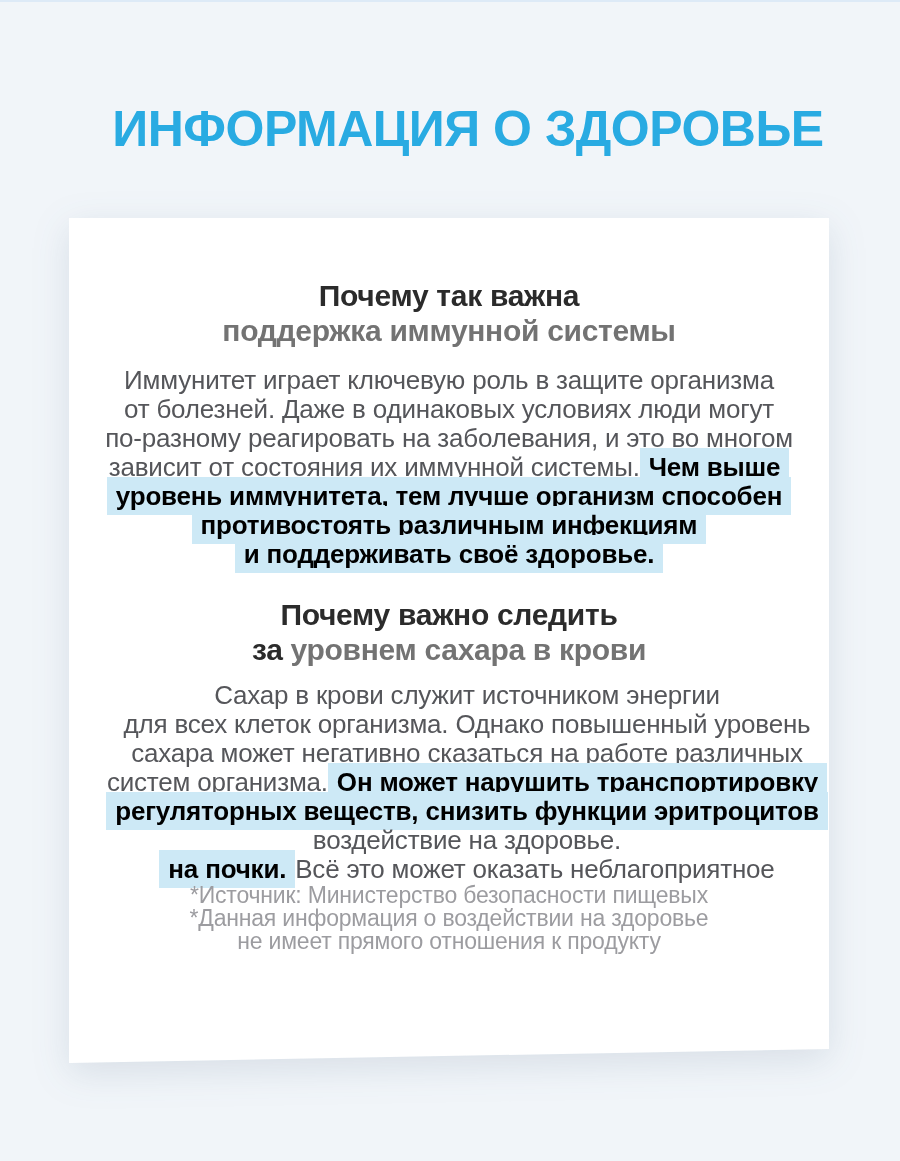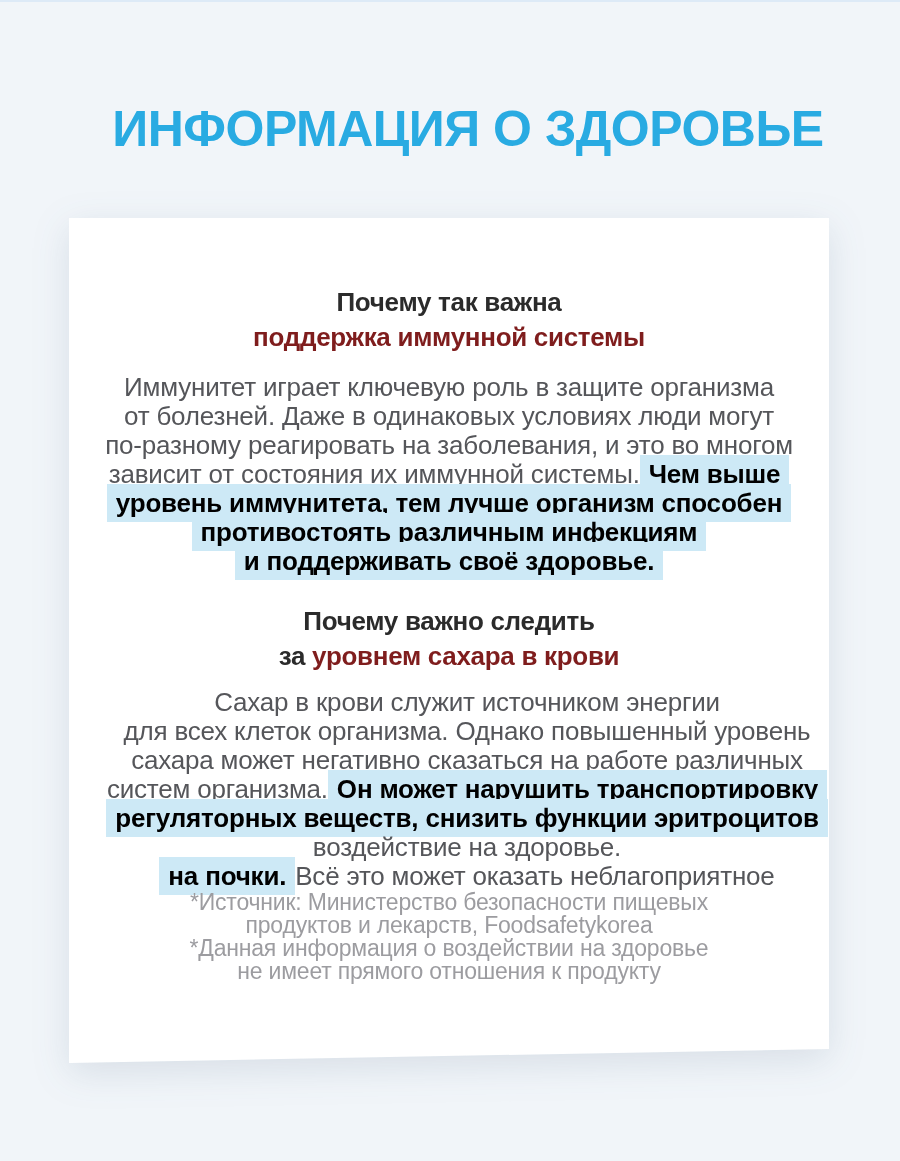--- a/index.html
+++ b/index.html
@@ -39,28 +39,28 @@
     width: 100%;
     height: 100%;
     background: #ffffff;
     clip-path: polygon(0 0, 100% 0, 100% calc(100% - 14px), 0 100%);
   }
   .content {
     padding-top: 60px;
     text-align: center;
   }
   .section-heading {
-    margin: 7px;
-    font-size: 26px;
+    margin: 0;
+    font-size: 30px;
     line-height: 35px;
     font-weight: 700;
     color: #2b2b2b;
     letter-spacing: -0.3px;
   }
-  .blue { color: #7f1d1d; }
+  .blue { color: #737373; }
   .section-heading.second { margin-top: 28px; }
   .para {
     margin-top: 18px;
     font-size: 26px;
     line-height: 29px;
     color: #55565a;
     letter-spacing: -0.2px;
   }
   .para.second { margin-top: 14px; padding-left: 36px; }
   .pline { white-space: nowrap; }
@@ -116,21 +116,20 @@
             <div class="pline"><span class="seg">сахара может негативно сказаться на работе различных</span><span class="seg-hl"></span><span class="seg"></span></div>
             <div class="pline"><span class="seg">систем организма.</span><span class="seg-hl">Он может нарушить транспортировку</span><span class="seg"></span></div>
             <div class="pline"><span class="seg"></span><span class="seg-hl">регуляторных веществ, снизить функции эритроцитов</span><span class="seg"></span></div>
             <div class="pline"><span class="seg">воздействие на здоровье.</span><span class="seg-hl"></span><span class="seg"></span></div>
             <div class="pline"><span class="seg"></span><span class="seg-hl">на почки.</span><span class="seg">Всё это может оказать неблагоприятное</span></div>
           </div>
         </div>
 
         <div class="footnote">
           <div class="pline">*Источник: Министерство безопасности пищевых</div>
-          <div class="pline">продуктов и лекарств, Foodsafetykorea</div>
           <div class="pline">*Данная информация о воздействии на здоровье</div>
           <div class="pline">не имеет прямого отношения к продукту</div>
         </div>
 
       </div>
     </div>
   </div>
 </div>
 
 </body></html>

